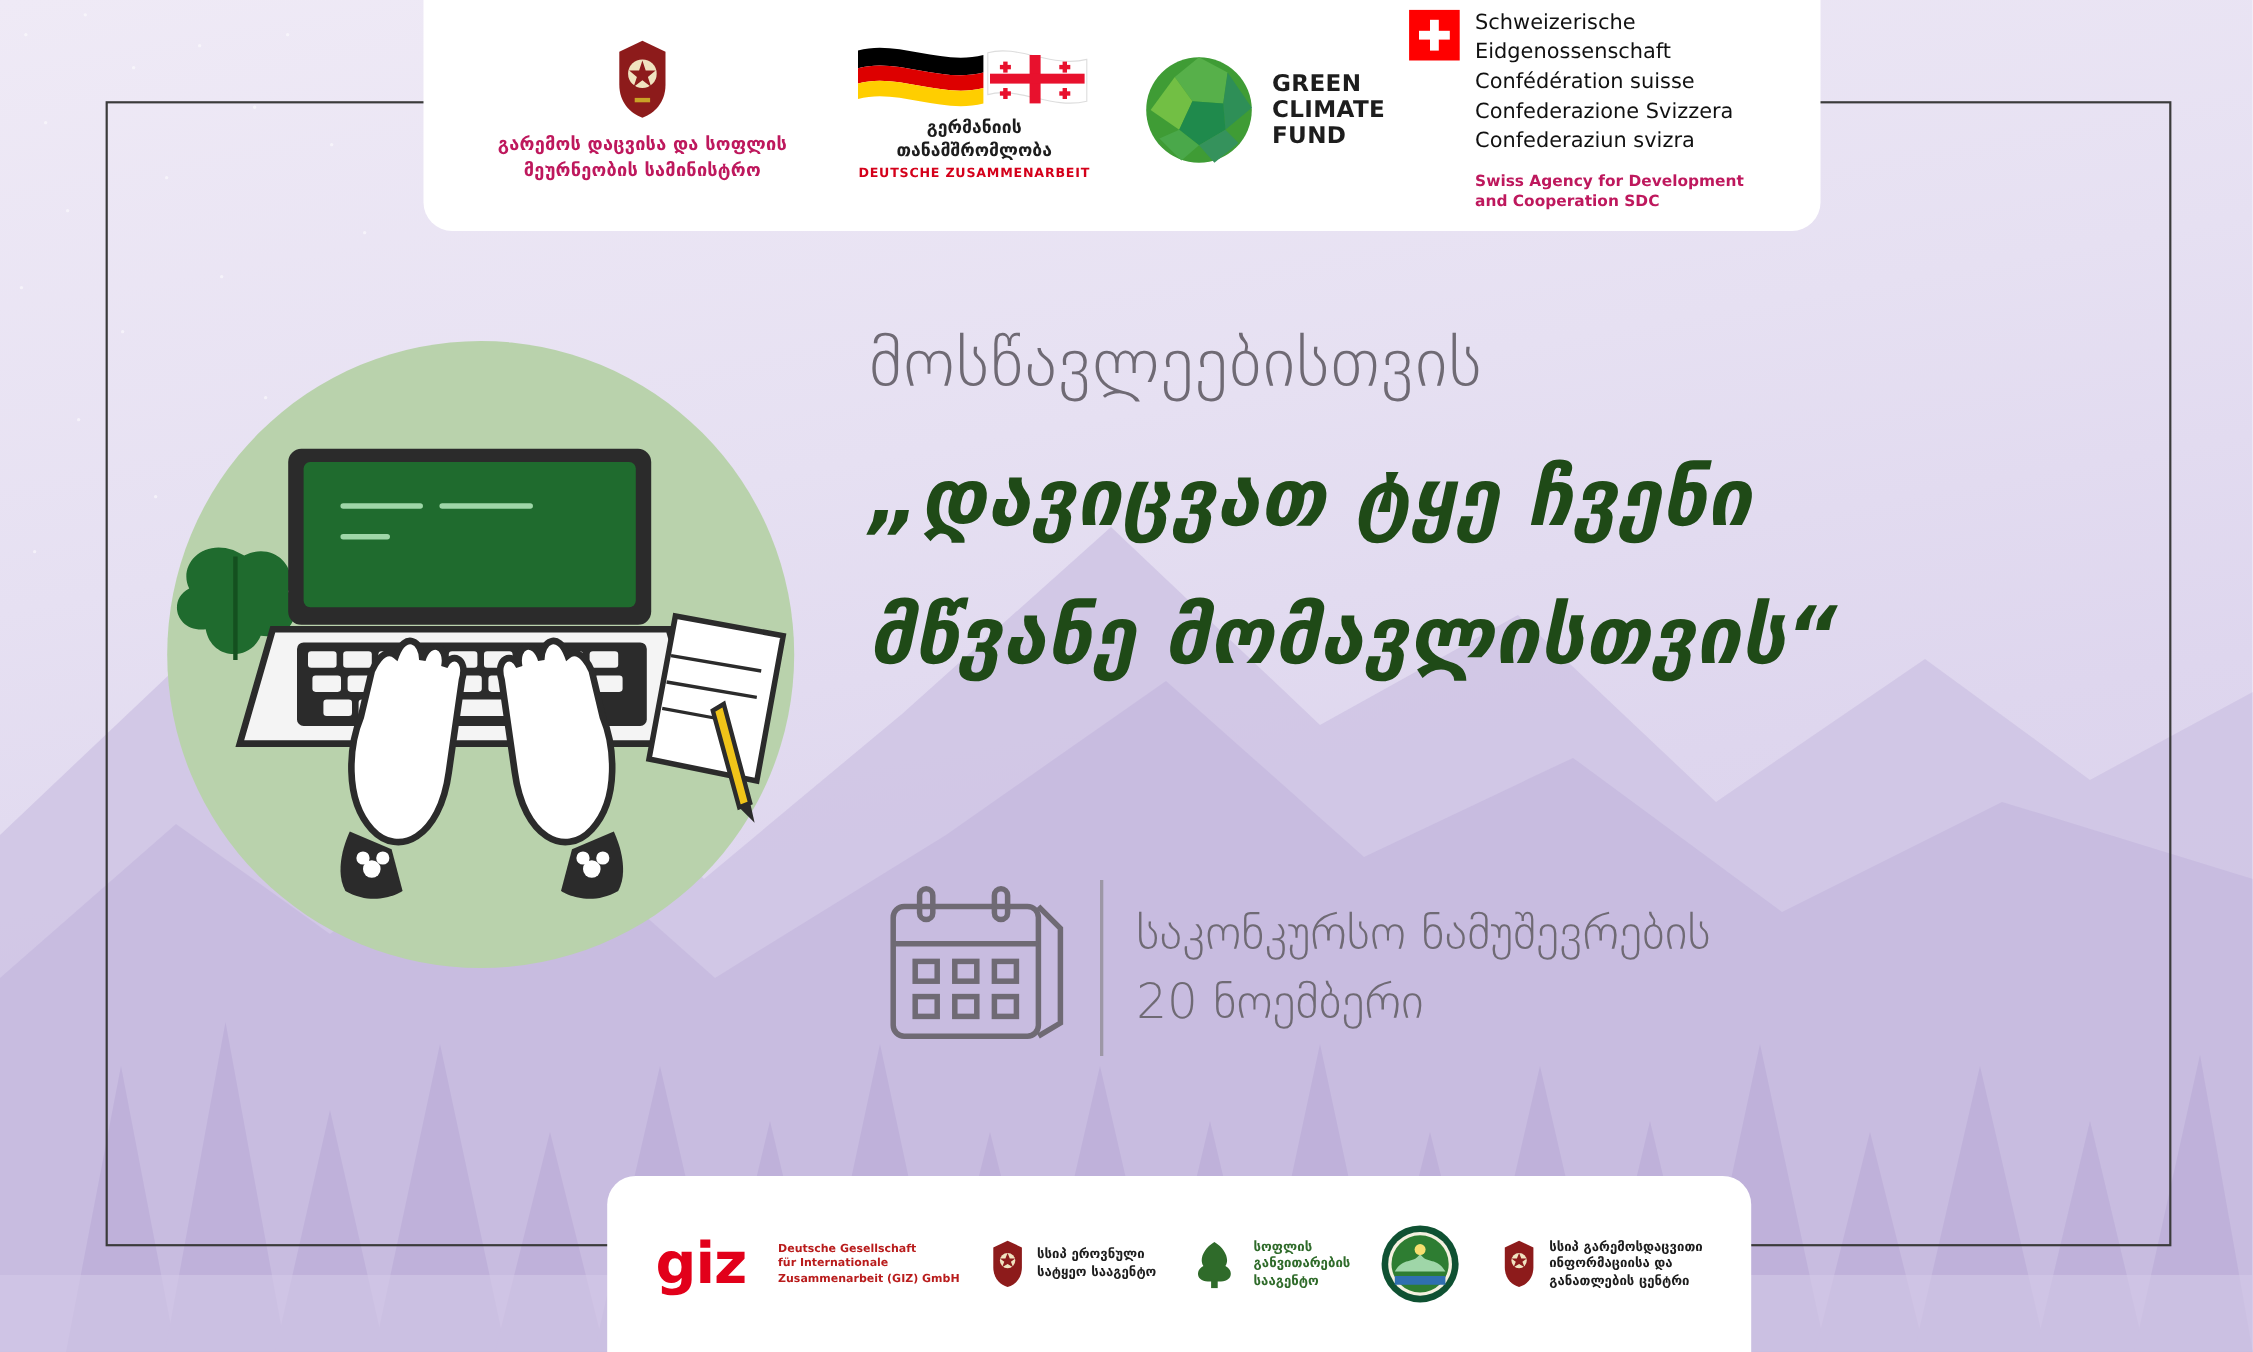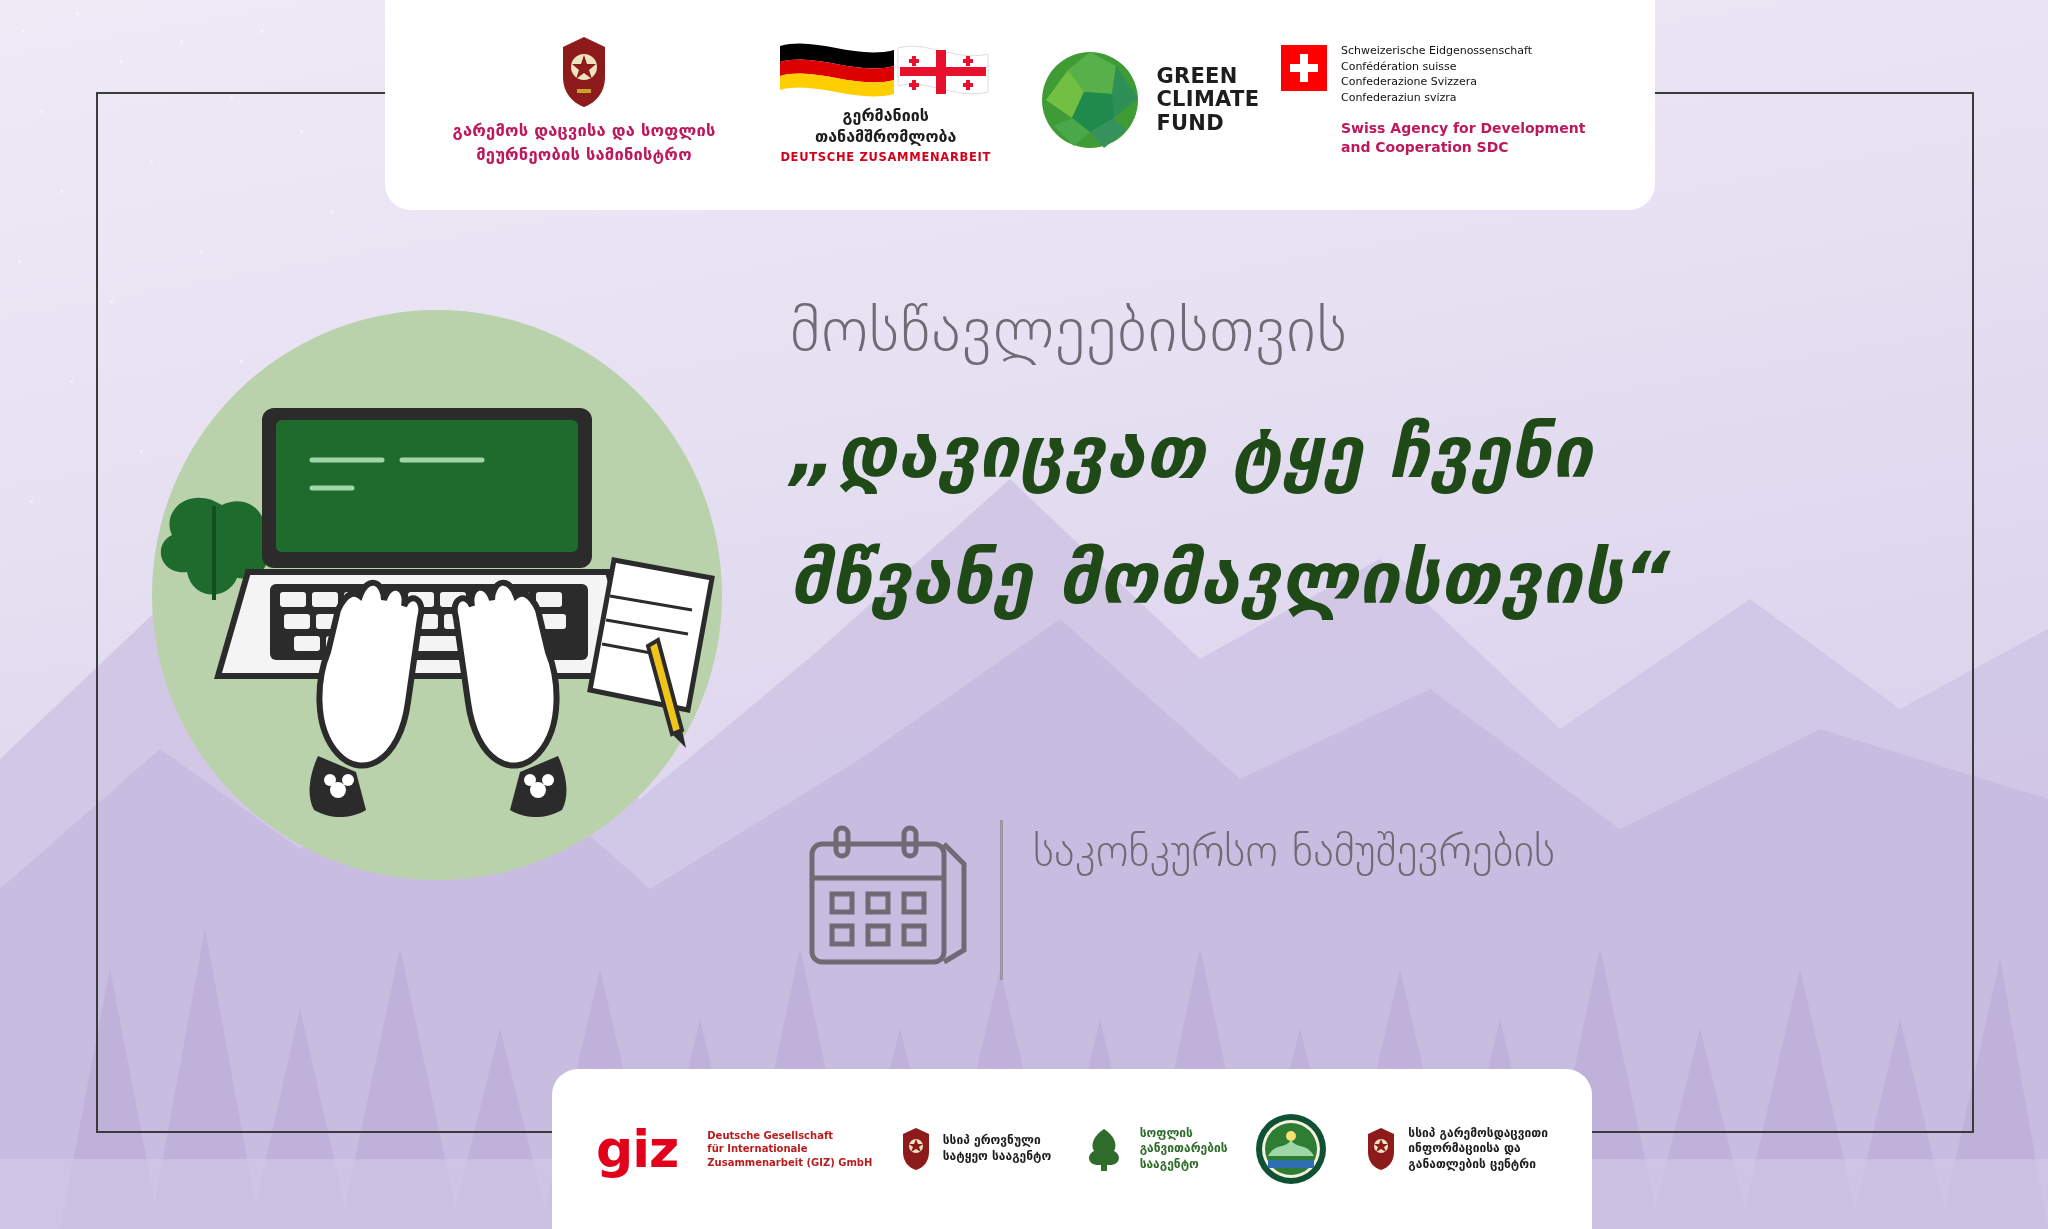--- a/index.html
+++ b/index.html
@@ -56,21 +56,21 @@
   }
   .deu { display: flex; flex-direction: column; align-items: center; width: 250px; }
   .deu .cap1 {
     font-size: 16px; font-weight: bold; color: #1d1d1d; text-align: center; line-height: 1.3;
     margin-top: 4px;
   }
   .deu .cap2 {
     font-size: 11.5px; font-weight: bold; color: #d4001a; letter-spacing: .7px; margin-top: 3px;
   }
   .swiss { display: flex; align-items: flex-start; gap: 14px; width: 330px; }
-  .swiss .lines { font-size: 11px; color: #111; line-height: 1.42; }
+  .swiss .lines { font-size: 19px; color: #111; line-height: 1.42; }
   .swiss .sdc { font-size: 14px; font-weight: bold; color: #be185d; line-height: 1.35; margin-top: 14px; }
 
   .swiss-flag {
     width: 46px; height: 46px; background: #ff0000; position: relative; flex: 0 0 auto; margin-top: 2px;
   }
   .swiss-flag:before, .swiss-flag:after {
     content: ""; position: absolute; background: #fff;
   }
   .swiss-flag:before { left: 19px; top: 9px; width: 8px; height: 28px; }
   .swiss-flag:after { left: 9px; top: 19px; width: 28px; height: 8px; }
@@ -90,21 +90,21 @@
     font-size: 63px; color: #6f6a74; line-height: 1.28; letter-spacing: 1px;
     font-weight: 300;
   }
   .h-main {
     margin-top: 36px;
     font-size: 72px; font-weight: bold; color: #1f4a17; line-height: 1.26; letter-spacing: .5px; font-style: italic;
   }
 
   
   .deadline {
-    position: absolute; left: 800px; top: 800px; display: flex; align-items: flex-start; gap: 30px; margin-top: 20px;
+    position: absolute; left: 800px; top: 800px; display: flex; align-items: center; gap: 30px;
   }
   .cal { width: 170px; height: 160px; flex: 0 0 auto; }
   .divider { width: 3px; height: 160px; background: #9d97a6; }
   .deadline-txt {
     font-size: 44px; color: #6f6a74; line-height: 1.42; font-weight: 300;
   }
 
   
   .bottombar {
     position: absolute; left: 552px; bottom: 0; width: 1040px; height: 160px;
@@ -344,20 +344,21 @@
           <rect x="68" y="74" width="20" height="18"></rect>
           <rect x="104" y="74" width="20" height="18"></rect>
         <rect x="32" y="106" width="20" height="18"></rect>
           <rect x="68" y="106" width="20" height="18"></rect>
           <rect x="104" y="106" width="20" height="18"></rect>
       </g>
     </svg>
     <div class="divider"></div>
     <div class="deadline-txt">
       <div>საკონკურსო ნამუშევრების</div>
+      <div>20 ნოემბერი</div>
     </div>
   </div>
 
   <div class="bottombar">
 
     <div class="giz">
       <div class="mark">giz</div>
       <div class="txt">
         <div>Deutsche Gesellschaft</div>
         <div>für Internationale</div>

